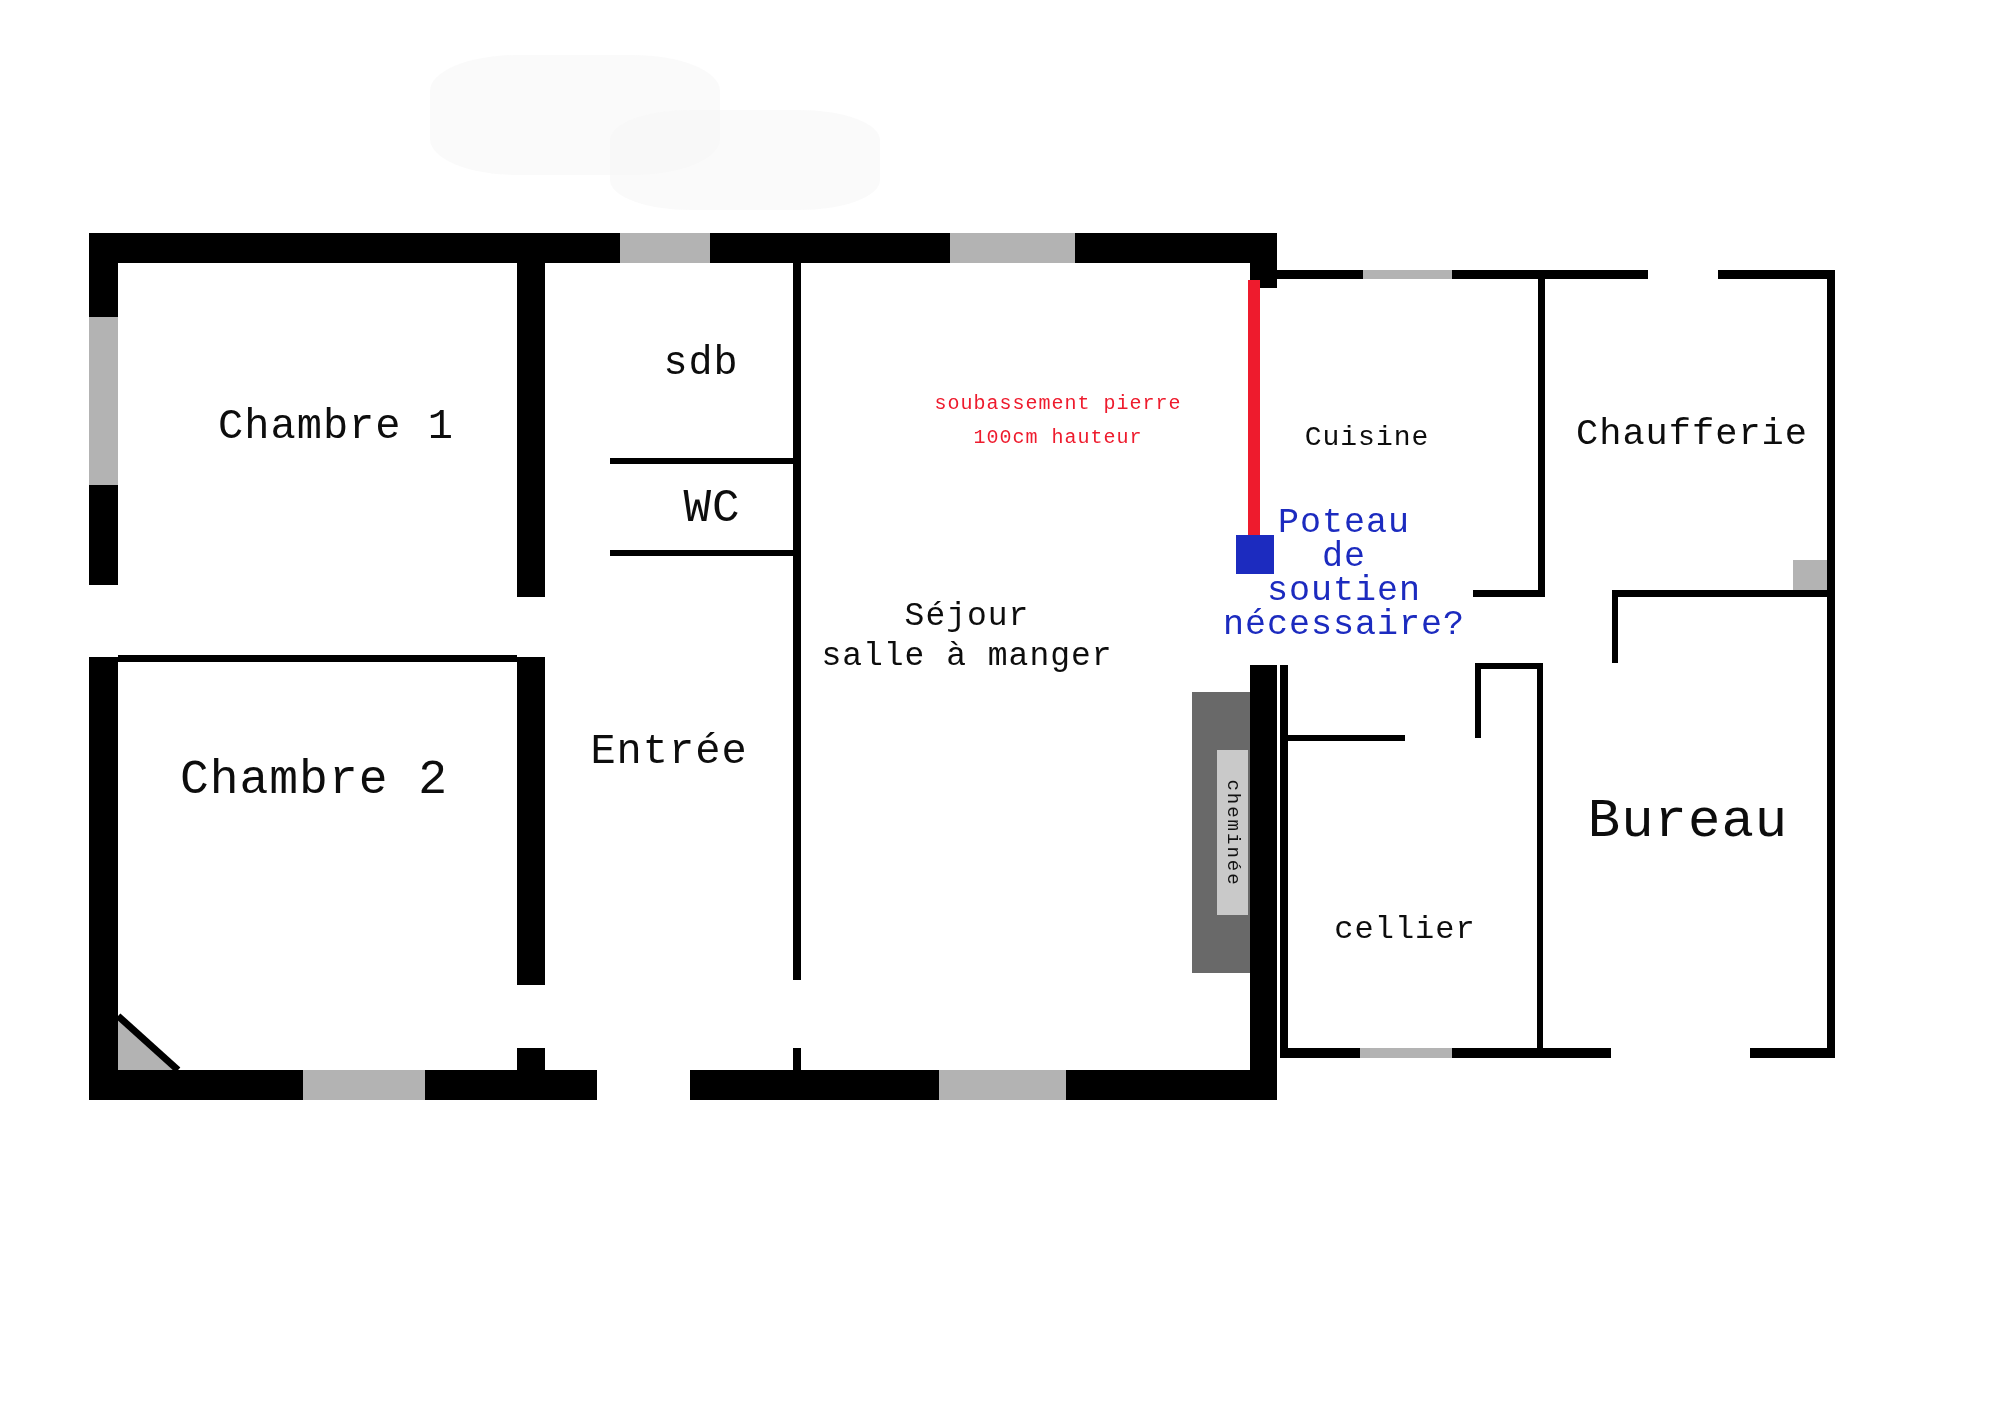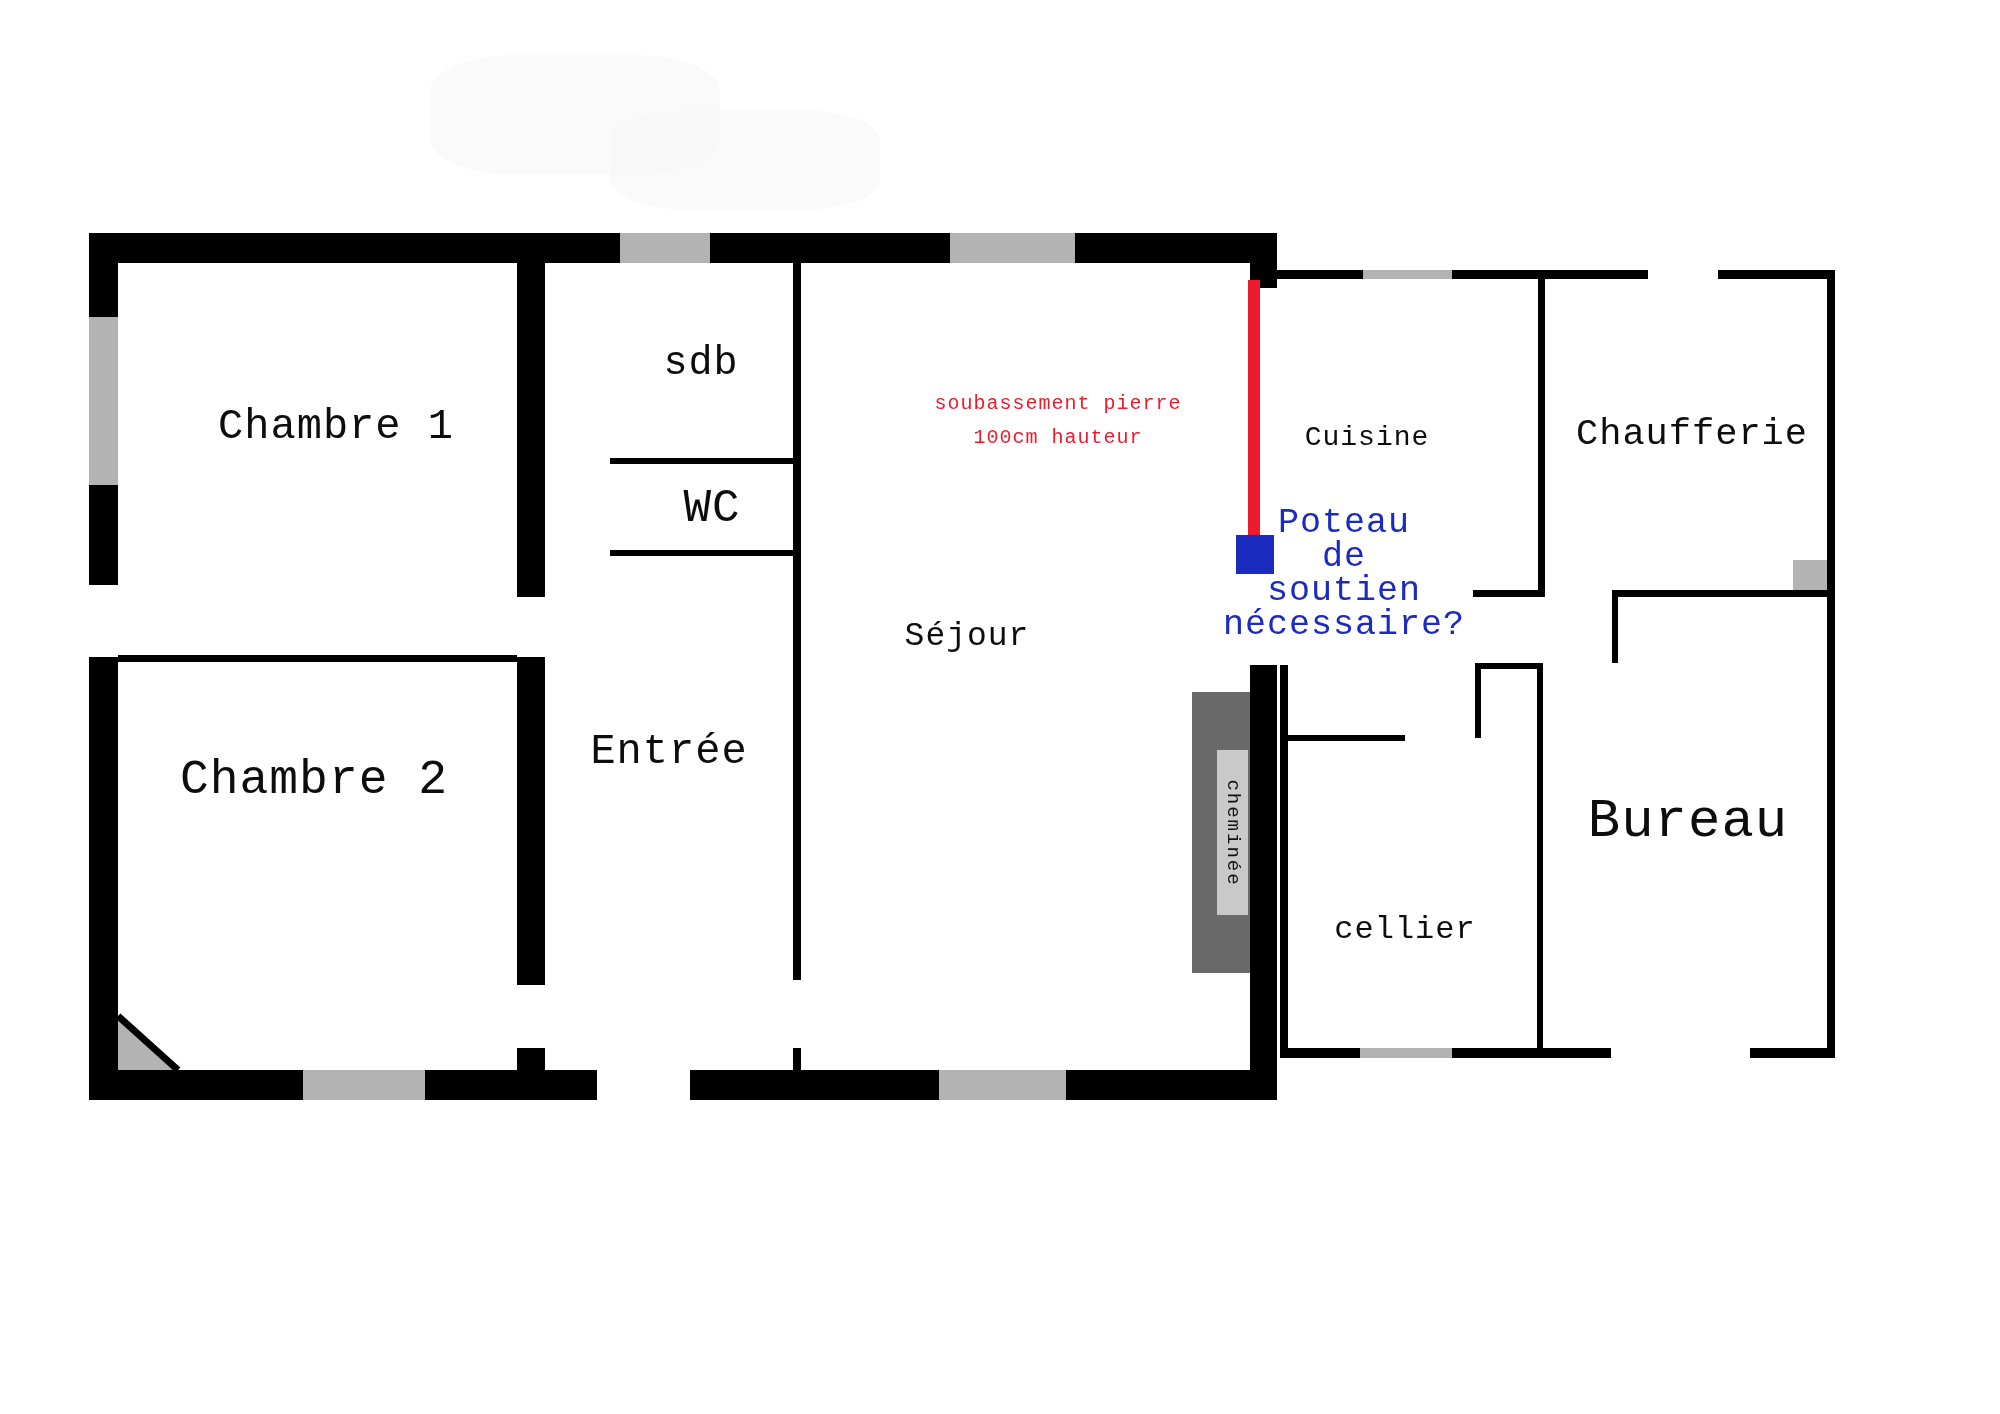--- a/index.html
+++ b/index.html
@@ -96,20 +96,21 @@
   <div class="bluesq" style="left:1236px;top:535px;width:38px;height:39px;"></div>
 
   <div class="label" style="left:320px;top:427px;font-size:42px;margin-left:16px;">Chambre 1</div>
   <div class="label" style="left:314px;top:780px;font-size:48px;">Chambre 2</div>
   <div class="label" style="left:701px;top:363px;font-size:40px;">sdb</div>
   <div class="label" style="left:712px;top:509px;font-size:46px;">WC</div>
   <div class="label" style="left:669px;top:752px;font-size:42px;">Entrée</div>
 
   <div class="label" style="left:967px;top:637px;font-size:33px;line-height:40px;">
     <div>Séjour</div>
+    <div>salle à manger</div>
   </div>
 
   <div class="label" style="left:1367px;top:437px;font-size:28px;">Cuisine</div>
   <div class="label" style="left:1692px;top:415px;font-size:37px;margin-top:19px;">Chaufferie</div>
   <div class="label" style="left:1688px;top:821px;font-size:54px;">Bureau</div>
   <div class="label" style="left:1405px;top:929px;font-size:32px;">cellier</div>
 
   <div class="ann ann-red" style="left:1058px;top:421px;">
     <div>soubassement pierre</div>
     <div>100cm hauteur</div>

